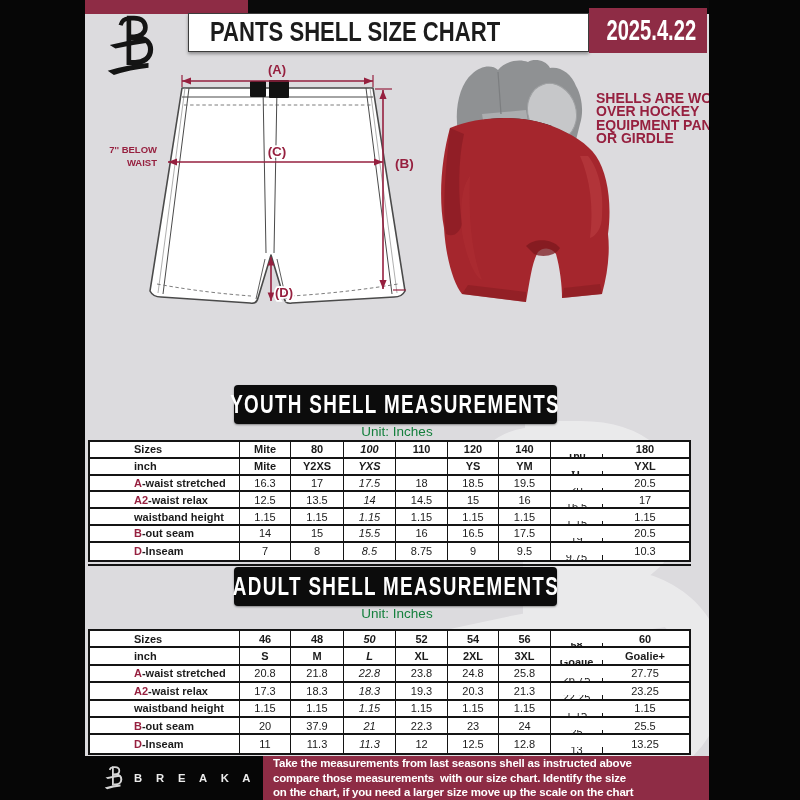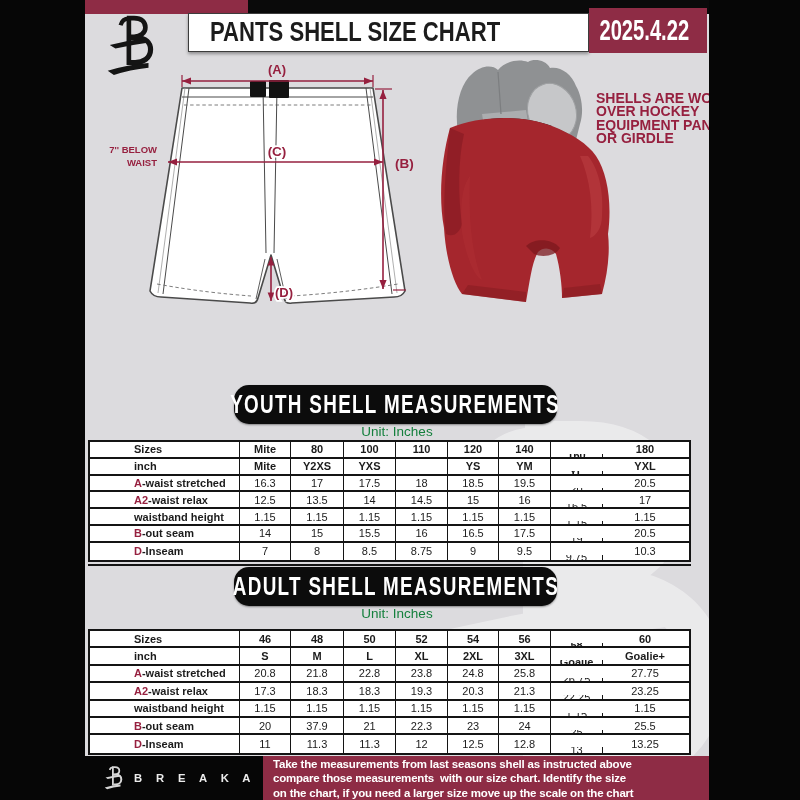--- a/index.html
+++ b/index.html
@@ -9,34 +9,34 @@
   .content { position:absolute; left:85px; top:0; width:624px; height:756px; background:#dcdbde; overflow:hidden; }
 
   
   .topbar-maroon { position:absolute; left:0; top:0; width:163px; height:14px; background:#8e2c45; }
   .topbar-black  { position:absolute; left:163px; top:0; width:461px; height:14px; background:#0a0a0a; }
 
   
   .logo-box { position:absolute; left:20px; top:15px; width:56px; height:62px; color:#141414; }
   .title-bar { position:absolute; left:103px; top:13px; width:401px; height:39px; background:#ffffff; border:1px solid #3c3c3c; box-shadow:0 2px 3px rgba(0,0,0,.35); display:flex; align-items:center; }
   .title-text { font-size:26px; font-weight:700; color:#1c1c1c; transform:scale(.85,1.04); transform-origin:left center; margin-left:21px; white-space:pre; letter-spacing:0; }
-  .date-box { position:absolute; left:504px; top:8px; width:118px; height:45px; background:#8e2c45; display:flex; align-items:center; justify-content:flex-end; }
+  .date-box { position:absolute; left:504px; top:8px; width:118px; height:45px; background:#8e2c45; display:flex; align-items:center; justify-content:flex-start; }
   .date-text { font-size:28px; font-weight:700; color:#ffffff; transform:scale(.72,1.05); white-space:pre; }
 
   
   .diagram-svg { position:absolute; left:15px; top:56px; }
   .photo-svg { position:absolute; left:345px; top:56px; }
   .photo-caption { position:absolute; left:511px; top:92px; width:112px; font-size:14px; font-weight:700; line-height:13.4px; color:#96203f; white-space:pre; }
 
   
   .info-banner { position:absolute; left:0; top:328px; width:624px; height:50px; background:#8e2c45; display:flex; align-items:center; justify-content:center; }
   .info-banner-text { color:#fff; font-size:13px; font-weight:700; line-height:16.6px; text-align:center; white-space:pre; letter-spacing:.1px; }
 
   
-  .section-banner { position:absolute; left:149px; width:323px; height:39px; background:#0c0c0c; border-radius:15px; display:flex; align-items:center; justify-content:center; box-shadow:0 1px 2px rgba(0,0,0,.4); }
+  .section-banner { position:absolute; left:149px; width:323px; height:39px; background:#0c0c0c; border-radius:4px; display:flex; align-items:center; justify-content:center; box-shadow:0 1px 2px rgba(0,0,0,.4); }
   .section-banner span { color:#fff; font-size:23px; font-weight:700; letter-spacing:1.6px; transform:scale(.82,1.14); white-space:pre; }
   .banner-youth { top:385px; }
   .banner-adult { top:567px; }
   .unit-label { position:absolute; left:0; width:624px; text-align:center; font-size:13.5px; color:#15803d; }
   .unit-youth { top:424px; }
   .unit-adult { top:606px; }
 
   
   .shell-table { position:absolute; left:3px; width:603px; border:2px solid #141414; background:#fff; }
   .table-youth { top:440px; }
@@ -44,32 +44,32 @@
   .shell-table::after { content:""; position:absolute; left:-2px; right:-2px; bottom:-6px; border-top:2px solid #141414; }
   .t-row { display:flex; border-bottom:2px solid #141414; }
   .t-row:last-child { border-bottom:none; }
   .table-youth .t-row { height:16.8px; }
   .table-adult .t-row { height:17.4px; }
   .t-cell { border-right:1.5px solid #141414; display:flex; align-items:center; justify-content:center; font-size:11px; color:#1b1b1b; overflow:hidden; }
   .t-cell:last-child { border-right:none; }
   .t-cell.lbl { justify-content:flex-start; padding-left:44px; font-weight:700; }
   .t-row.hdr .t-cell { font-weight:700; }
   .pfx { color:#96203f; }
-  .c0{width:150px;} .c1{width:51px;} .c2{width:53px;} .c3{width:52px;} .c4{width:52px;}
+  .c0{width:150px;} .c1{width:51px;} .c2{width:53px;} .c3{width:52px;font-style:italic;} .c4{width:52px;}
   .c5{width:51px;} .c6{width:52px;} .c7{width:52px;margin-top:12px;} .c8{width:84px;}
 
   
   .watermark { position:absolute; right:-78px; top:415px; width:430px; height:470px; color:#ffffff; opacity:.42; pointer-events:none; }
 
   
   .footer { position:absolute; left:0; top:756px; width:800px; height:44px; background:#060606; }
   .footer-brand { position:absolute; left:104px; top:0; height:44px; display:flex; align-items:center; }
   .footer-logo { width:21px; height:24px; color:#d6d6d6; margin-right:9px; }
   .footer-brand-text { color:#ececec; font-size:11.5px; font-weight:700; letter-spacing:5.5px; transform:scaleX(.98); transform-origin:left center; white-space:pre; }
-  .footer-banner { position:absolute; left:263px; top:0; width:446px; height:44px; background:#8e2c45; display:flex; align-items:flex-end; }
+  .footer-banner { position:absolute; left:263px; top:0; width:446px; height:44px; background:#8e2c45; display:flex; align-items:center; }
   .footer-text { color:#fff; font-size:11.5px; font-weight:700; line-height:14.4px; letter-spacing:-.2px; padding-left:10px; white-space:pre; }
 </style>
 </head>
 <body>
 
 <svg width="0" height="0" style="position:absolute">
   <defs>
     <symbol id="bw-logo" viewBox="0 0 100 120">
       <path d="M42 7 C33 7 28 12 26 20" fill="none" stroke="currentColor" stroke-width="8"></path>
       <path d="M38 6 L52 6 C67 6 74 14 74 24 C74 35 64 42 52 42 L43 42" fill="none" stroke="currentColor" stroke-width="9"></path>

